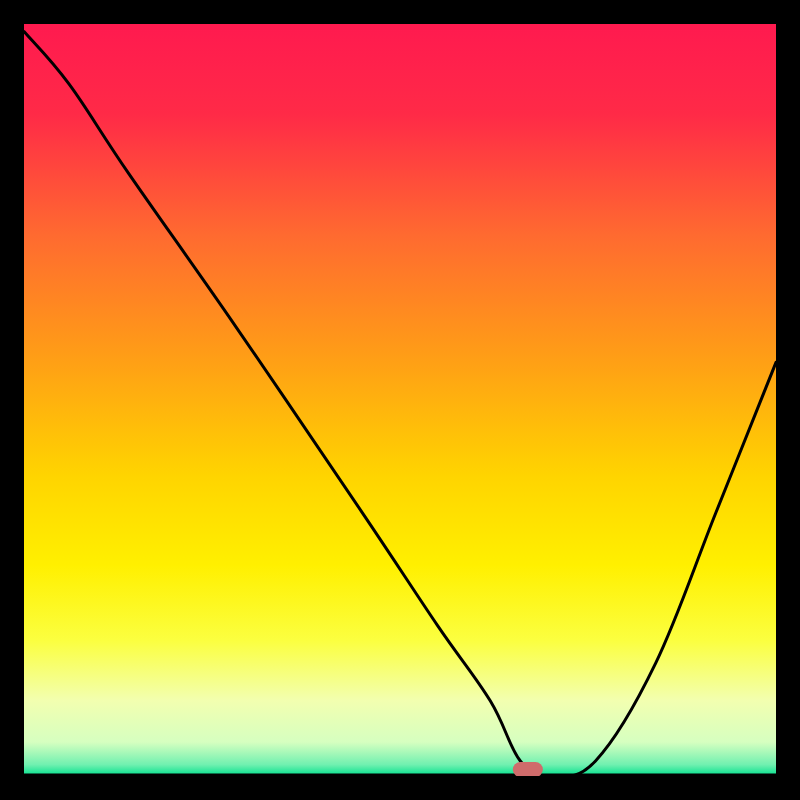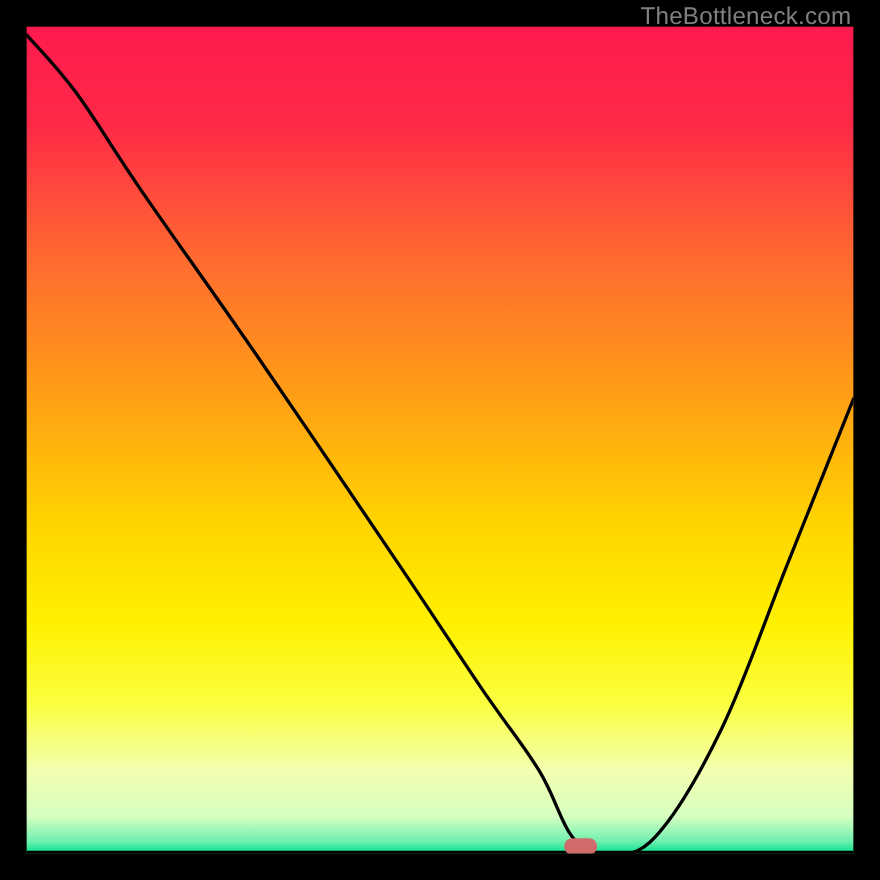--- a/index.html
+++ b/index.html
@@ -57,14 +57,13 @@
             <stop offset="98.50%" stop-color="#70f0b0"></stop>
             <stop offset="100.00%" stop-color="#00e08c"></stop>
           </linearGradient>
         </defs>
         <rect x="0" y="0" width="752" height="752" fill="url(#bg-grad)"></rect>
         <path d="M 0.00 7.52 C 8.12 17.00, 26.17 34.44, 45.12 60.16 C 64.07 85.88, 75.50 107.08, 105.28 150.40 C 135.06 193.72, 168.60 239.89, 210.56 300.80 C 252.52 361.71, 301.85 434.66, 338.40 488.80 C 374.95 542.94, 390.59 567.76, 413.60 601.60 C 436.61 635.44, 451.35 652.44, 466.24 676.80 C 481.13 701.16, 485.49 723.42, 496.32 736.96 C 507.15 750.50, 512.86 752.00, 526.40 752.00 C 539.94 752.00, 552.57 757.26, 571.52 736.96 C 590.47 716.66, 610.02 683.87, 631.68 639.20 C 653.34 594.53, 670.18 542.94, 691.84 488.80 C 713.50 434.66, 741.17 365.47, 752.00 338.40" fill="none" stroke="#000" stroke-width="3" stroke-linecap="round" stroke-linejoin="round"></path>
         <line x1="0" y1="751" x2="752" y2="751" stroke="#000" stroke-width="3"></line>
         <rect x="488.80" y="737.96" width="30.08" height="15.04" rx="7.52" fill="#cf6b6b"></rect>
       </svg>
   </div>
-  <div class="watermark">TheBottleneck.com</div>
 </div>
 
 </body></html>

